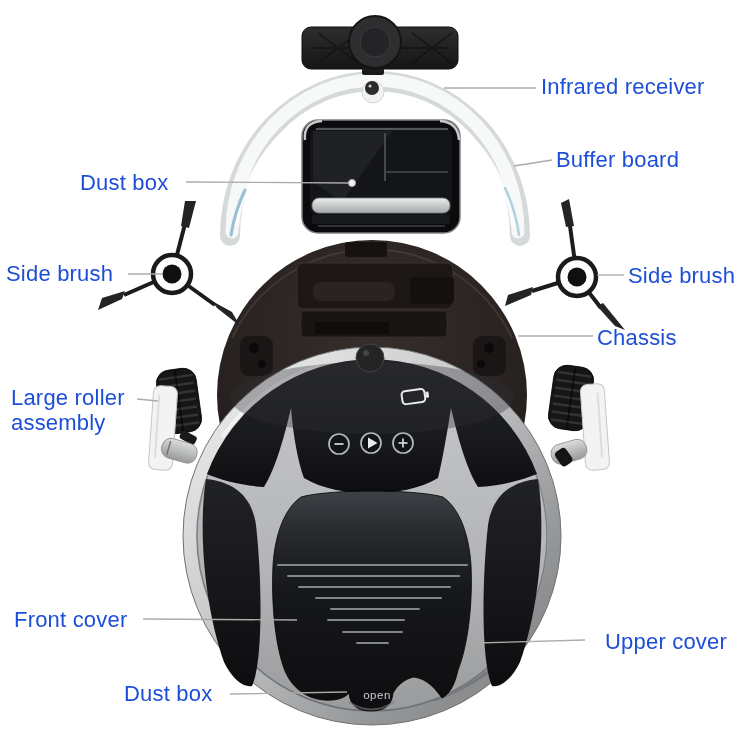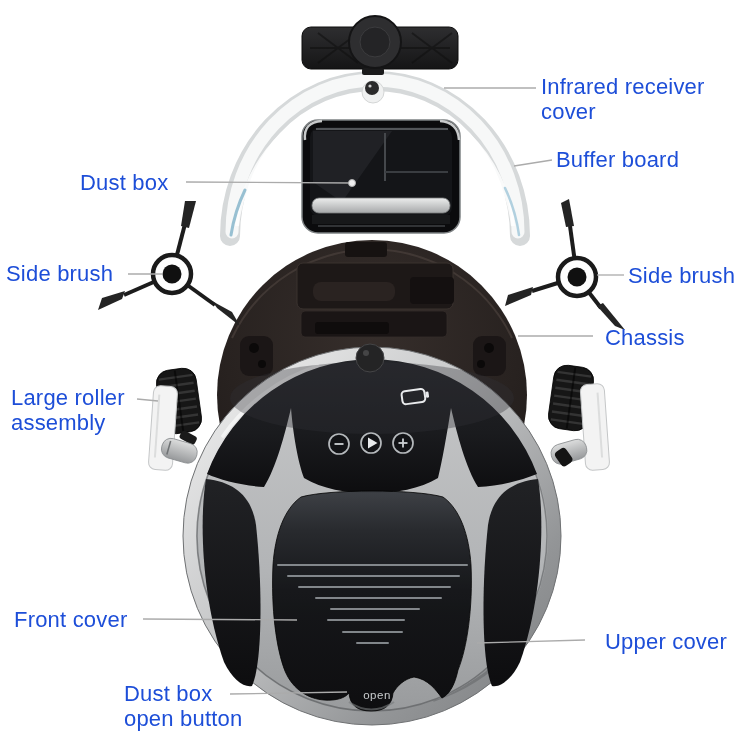--- a/index.html
+++ b/index.html
@@ -259,40 +259,38 @@
     <line x1="137" y1="399" x2="158" y2="401"></line>
     <line x1="143" y1="619" x2="297" y2="620"></line>
     <line x1="230" y1="694" x2="347" y2="692"></line>
     <line x1="477" y1="643" x2="585" y2="640"></line>
     <circle cx="352" cy="183" r="3.5" fill="#efefef" stroke="#b0b0b0" stroke-width="1"></circle>
   </g>
 </svg>
 
 <div class="label" style="left:541px;top:74px;">
   <div>Infrared receiver</div>
-  <div>cover</div>
 </div>
 
 <div class="label" style="left:556px;top:147px;text-align:center;">Buffer board</div>
 
 <div class="label" style="left:80px;top:170px;">Dust box</div>
 
 <div class="label" style="left:6px;top:261px;">Side brush</div>
 
 <div class="label" style="left:628px;top:263px;">Side brush</div>
 
-<div class="label" style="left:597px;top:325px;margin-left:8px;">Chassis</div>
+<div class="label" style="left:597px;top:325px;">Chassis</div>
 
 <div class="label" style="left:14px;top:607px;">Front cover</div>
 
 <div class="label" style="left:11px;top:385px;">
   <div>Large roller</div>
   <div>assembly</div>
 </div>
 
 <div class="label" style="left:124px;top:681px;">
   <div>Dust box</div>
-  <div>open button</div>
 </div>
 
 <div class="label" style="left:605px;top:629px;">Upper cover</div>
 
 </div>
 
 </body></html>

